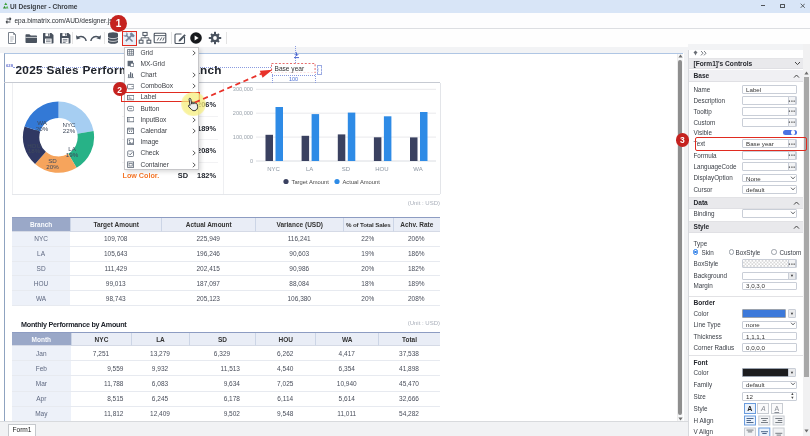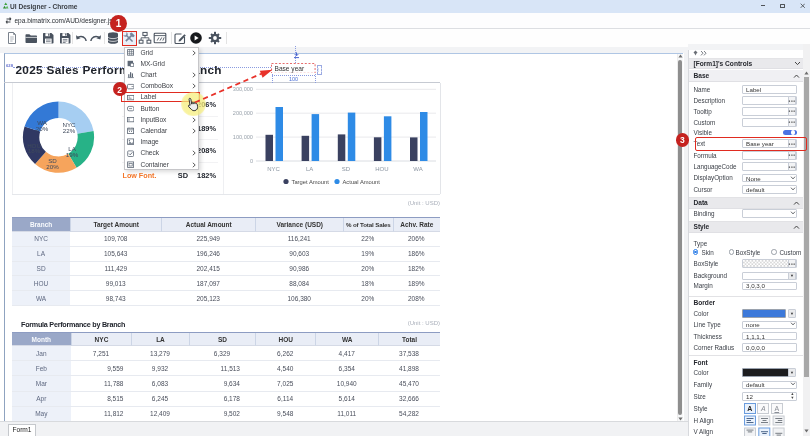--- a/index.html
+++ b/index.html
@@ -166,21 +166,21 @@
       </svg>
     <div class="abs txt" style="left:31px;top:119.6px;width:22px;text-align:center;font-size:6.2px;color:#3F4A5C;line-height:5.9px;">WA<br>20%</div>
     <div class="abs txt" style="left:58px;top:121.6px;width:22px;text-align:center;font-size:6.2px;color:#3F4A5C;line-height:5.9px;">NYC<br>22%</div>
     <div class="abs txt" style="left:61px;top:146.2px;width:22px;text-align:center;font-size:6.2px;color:#3F4A5C;line-height:5.9px;">LA<br>19%</div>
     <div class="abs txt" style="left:41.5px;top:158.3px;width:22px;text-align:center;font-size:6.2px;color:#3F4A5C;line-height:5.9px;">SD<br>20%</div>
     <div class="abs txt" style="left:23px;top:142.5px;width:22px;text-align:center;font-size:6.2px;color:#3F4A5C;line-height:5.9px;">HOU<br>18%</div>
 
     <div class="abs txt" style="left:161px;top:99.8px;width:55px;text-align:right;font-size:7.4px;font-weight:bold;color:#23272F;">206%</div>
     <div class="abs txt" style="left:161px;top:124.3px;width:55px;text-align:right;font-size:7.4px;font-weight:bold;color:#23272F;">189%</div>
     <div class="abs txt" style="left:161px;top:146.2px;width:55px;text-align:right;font-size:7.4px;font-weight:bold;color:#23272F;">208%</div>
-    <div class="abs txt" style="left:122.5px;top:171.2px;font-size:7.2px;font-weight:bold;color:#F4772A;">Low Font.</div>
+    <div class="abs txt" style="left:122.5px;top:171.2px;font-size:7.2px;font-weight:bold;color:#F4772A;">Low Color.</div>
     <div class="abs txt" style="left:177.8px;top:170.9px;font-size:7.4px;font-weight:bold;color:#23272F;">SD</div>
     <div class="abs txt" style="left:161px;top:170.9px;width:55px;text-align:right;font-size:7.4px;font-weight:bold;color:#23272F;">182%</div>
 
     <div class="abs" style="left:122px;top:116px;width:96px;height:0;border-top:1px solid #F2F2F4;"></div>
     <div class="abs" style="left:122px;top:139px;width:96px;height:0;border-top:1px solid #F2F2F4;"></div>
     <div class="abs" style="left:122px;top:162px;width:96px;height:0;border-top:1px solid #F2F2F4;"></div>
 
     <svg class="abs" style="left:228px;top:83px" width="212" height="108" viewBox="0 0 212 108" id="barchart">
       <g stroke="#E9E9EC" stroke-width="1">
         <line x1="28" y1="6.3" x2="208" y2="6.3"></line>
@@ -266,21 +266,21 @@
       <div class="trow" style="height:14.9px;">
           <div class="r0" style="width:58.8px;">WA</div>
           <div style="width:90.5px;">98,743</div>
           <div style="width:94.5px;">205,123</div>
           <div style="width:87.5px;">106,380</div>
           <div style="width:49.7px;">20%</div>
           <div style="width:47.3px;">208%</div>
         </div>
     </div>
 
-    <div class="abs txt" style="left:21px;top:319.5px;font-size:7.2px;font-weight:bold;color:#20242C;letter-spacing:-0.25px;">Formula Performance by Branch</div>
+    <div class="abs txt" style="left:21px;top:319.5px;font-size:7.2px;font-weight:bold;color:#20242C;letter-spacing:-0.25px;">Monthly Performance by Amount</div>
     <div class="abs txt" style="left:340px;top:319.5px;width:100px;text-align:right;font-size:6px;color:#A9AFBA;">(Unit : USD)</div>
     <div id="table2" class="abs" style="left:11.7px;top:332.2px;width:428.3px;height:88.8px;overflow:hidden;border-top:1.5px solid #8D9CC2;">
       <div class="trow hd" style="height:12.8px;">
         <div class="c0" style="width:59.3px;">Month</div>
           <div style="width:60px;">NYC</div>
           <div style="width:58px;">LA</div>
           <div style="width:66px;">SD</div>
           <div style="width:60.5px;">HOU</div>
           <div style="width:62.5px;">WA</div>
           <div style="width:62px;">Total</div>

